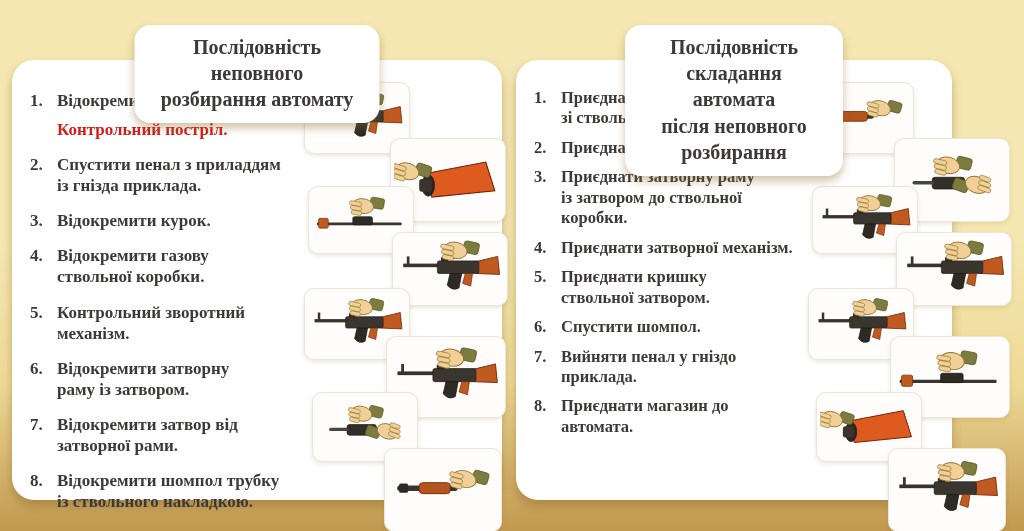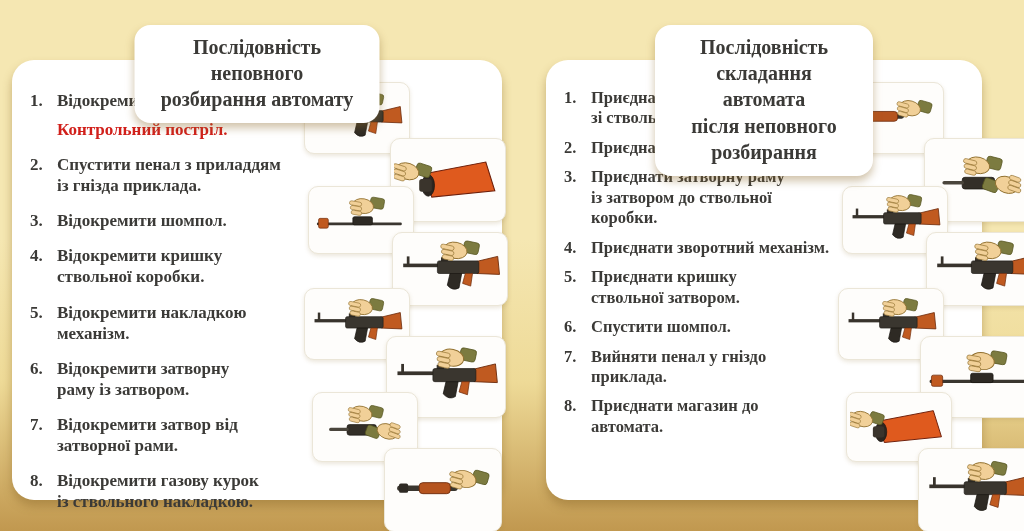--- a/index.html
+++ b/index.html
@@ -16,21 +16,21 @@
     color:var(--text,#3b3a37);
   }
   .panel{
     position:absolute;
     top:60px;height:440px;
     background:var(--panel,#ffffff);
     border-radius:22px;
     box-shadow:0 6px 10px rgba(140,104,42,.45);
   }
   .panel.p0{left:12px;width:490px;}
-  .panel.p1{left:546px;width:436px;}
+  .panel.p1{left:516px;width:436px;}
   .titlebox{
     position:absolute;
     left:50%;transform:translateX(-50%);
     top:-52px;
     background:var(--panel,#ffffff);
     border-radius:16px;
     padding:9px 22px 10px;
     text-align:center;
     font-size:20px;font-weight:bold;
     line-height:1.32;
@@ -139,50 +139,50 @@
         <span class="note">Контрольний постріл.</span>
       </div>
       <div class="item">
         <span class="num">2.</span>
         <span class="txt">Спустити пенал з приладдям
 із гнізда приклада.</span>
         <span class="note"></span>
       </div>
       <div class="item">
         <span class="num">3.</span>
-        <span class="txt">Відокремити шомпол.</span>
+        <span class="txt">Відокремити курок.</span>
         <span class="note"></span>
       </div>
       <div class="item">
         <span class="num">4.</span>
-        <span class="txt">Відокремити кришку
+        <span class="txt">Відокремити газову
 ствольної коробки.</span>
         <span class="note"></span>
       </div>
       <div class="item">
         <span class="num">5.</span>
-        <span class="txt">Відокремити накладкою
+        <span class="txt">Контрольний зворотний
 механізм.</span>
         <span class="note"></span>
       </div>
       <div class="item">
         <span class="num">6.</span>
         <span class="txt">Відокремити затворну
 раму із затвором.</span>
         <span class="note"></span>
       </div>
       <div class="item">
         <span class="num">7.</span>
         <span class="txt">Відокремити затвор від
 затворної рами.</span>
         <span class="note"></span>
       </div>
       <div class="item">
         <span class="num">8.</span>
-        <span class="txt">Відокремити газову курок
+        <span class="txt">Відокремити шомпол трубку
 із ствольного накладкою.</span>
         <span class="note"></span>
       </div>
     </div>
     <div class="cards">
       <div class="card c1">
           <svg class="art">
             <use href="#art-rifle"></use>
           </svg>
         </div>
@@ -241,21 +241,21 @@
       </div>
       <div class="item">
         <span class="num">3.</span>
         <span class="txt">Приєднати затворну раму
 із затвором до ствольної
 коробки.</span>
         <span class="note"></span>
       </div>
       <div class="item">
         <span class="num">4.</span>
-        <span class="txt">Приєднати зворотний механізм.</span>
+        <span class="txt">Приєднати затворної механізм.</span>
         <span class="note"></span>
       </div>
       <div class="item">
         <span class="num">5.</span>
         <span class="txt">Приєднати кришку
 ствольної затвором.</span>
       </div>
       <div class="item">
         <span class="num">6.</span>
         <span class="txt">Спустити шомпол.</span>

